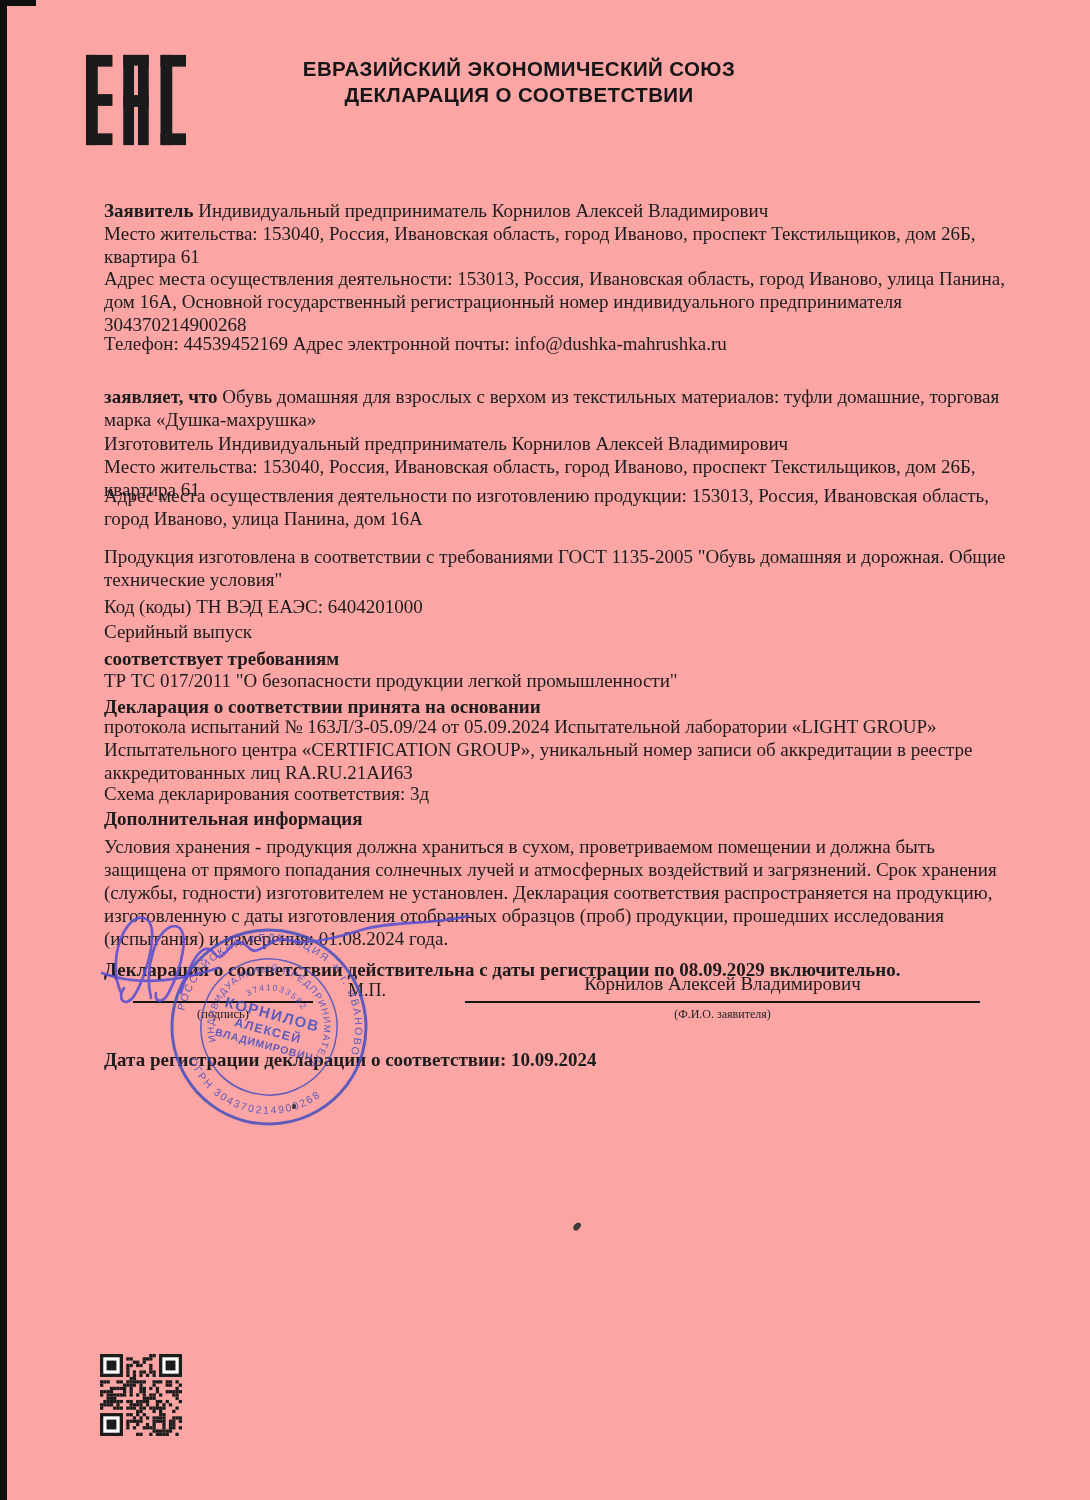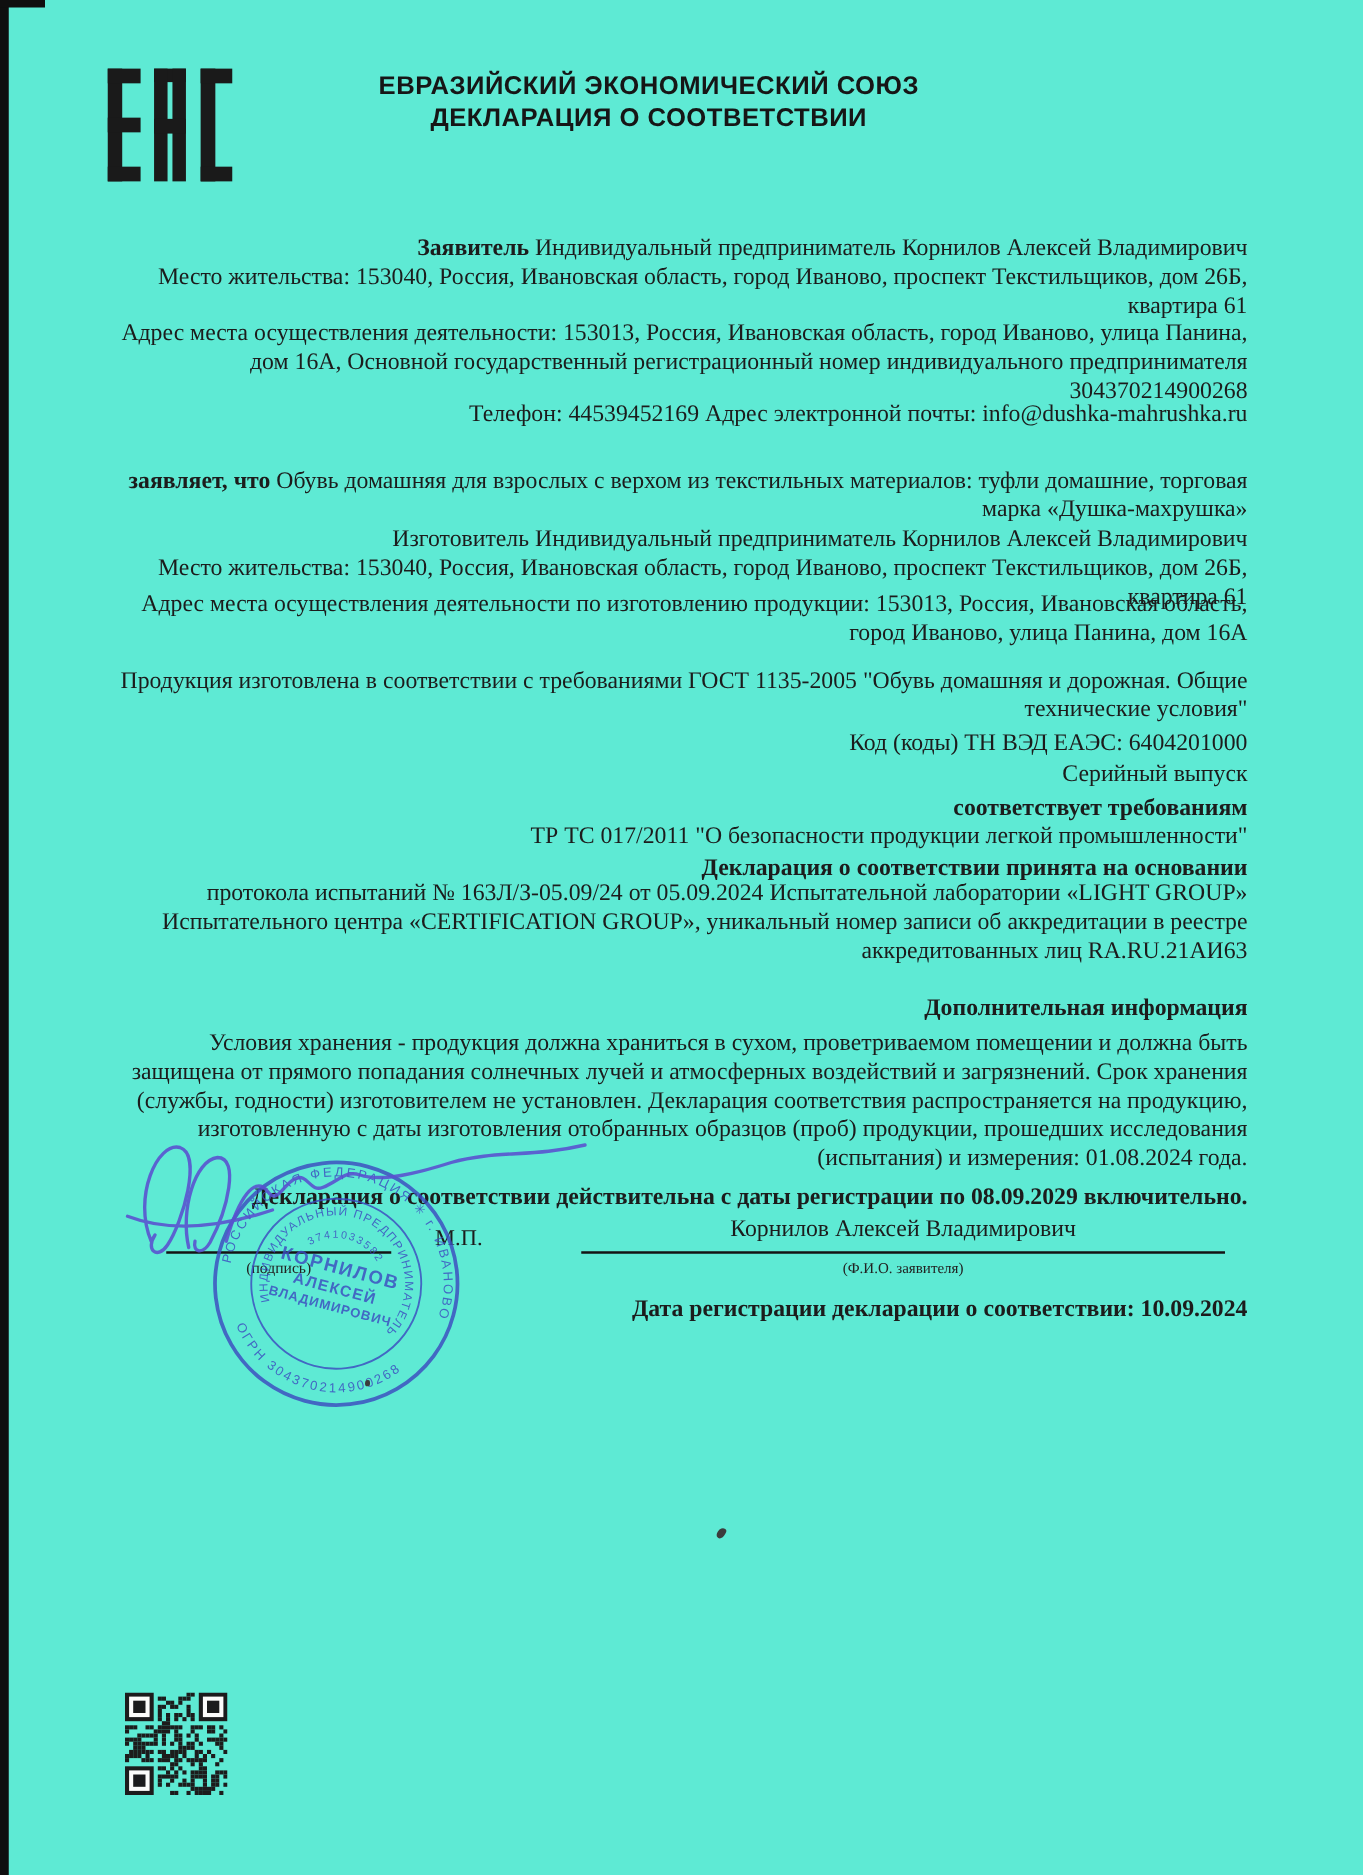--- a/index.html
+++ b/index.html
@@ -1,24 +1,24 @@
 <!DOCTYPE html>
 <html><head>
 <meta charset="utf-8">
 <style>
   html,body{margin:0;padding:0;background:#e8e8e8;}
-  .page{position:relative;width:1090px;height:1500px;background:#5eead4;overflow:hidden;
+  .page{position:relative;width:1090px;height:1500px;background:#fca5a5;overflow:hidden;
         font-family:"Liberation Serif",serif;color:#1c1c1c;margin:0 auto;}
   .scan-strip{position:absolute;left:0;top:0;width:7px;height:1500px;background:#0f0f0f;}
   .scan-corner{position:absolute;left:0;top:0;width:36px;height:6px;background:#0f0f0f;}
   .eac-logo{position:absolute;left:86px;top:54px;}
   .title{position:absolute;left:240px;top:56px;width:558px;text-align:center;
          font-family:"Liberation Sans",sans-serif;font-weight:bold;font-size:20.5px;
          line-height:26px;letter-spacing:.4px;color:#161616;}
-  .p{position:absolute;left:92px;width:906px;margin:0;font-size:19px;line-height:23px;text-align:right;}
+  .p{position:absolute;left:92px;width:906px;margin:12px;font-size:19px;line-height:23px;}
   .b{font-weight:bold;}
   .line{position:absolute;height:2px;background:#141414;}
   .cap{position:absolute;font-size:12.5px;text-align:center;color:#222;}
   .sig-name{position:absolute;left:465px;top:973px;width:515px;text-align:center;font-size:19px;}
   .mp{position:absolute;left:348px;top:980px;font-size:18px;}
   .speck{position:absolute;background:#3c3c3c;border-radius:60% 40% 50% 50%;}
   .stamp{position:absolute;left:154px;top:912px;opacity:.82;}
   .stamp text{font-family:"Liberation Sans",sans-serif;fill:currentColor;}
   .st-ring{font-size:10.5px;letter-spacing:2px;}
   .st-ring2{font-size:9.5px;letter-spacing:1.2px;}
@@ -68,20 +68,21 @@
   <p class="p" style="top:443px">Место жительства: 153040, Россия, Ивановская область, город Иваново, проспект Текстильщиков, дом 26Б, квартира 61</p>
   <p class="p" style="top:472px">Адрес места осуществления деятельности по изготовлению продукции: 153013, Россия, Ивановская область, город Иваново, улица Панина, дом 16А</p>
   <p class="p" style="top:533px">Продукция изготовлена в соответствии с требованиями ГОСТ 1135-2005 "Обувь домашняя и дорожная. Общие технические условия"</p>
 
   <p class="p" style="top:583px">Код (коды) ТН ВЭД ЕАЭС: 6404201000</p>
   <p class="p" style="top:608px">Серийный выпуск</p>
   <p class="p b" style="top:635px">соответствует требованиям</p>
   <p class="p" style="top:657px">ТР ТС 017/2011 "О безопасности продукции легкой промышленности"</p>
   <p class="p b" style="top:683px">Декларация о соответствии принята на основании</p>
   <p class="p" style="top:703px">протокола испытаний № 163Л/З-05.09/24 от 05.09.2024 Испытательной лаборатории «LIGHT GROUP» Испытательного центра «CERTIFICATION GROUP», уникальный номер записи об аккредитации в реестре аккредитованных лиц RA.RU.21АИ63</p>
+  <p class="p" style="top:770px">Схема декларирования соответствия: 3д</p>
 
   <p class="p b" style="top:795px">Дополнительная информация</p>
   <p class="p" style="top:823px">Условия хранения - продукция должна храниться в сухом, проветриваемом помещении и должна быть защищена от прямого попадания солнечных лучей и атмосферных воздействий и загрязнений. Срок хранения (службы, годности) изготовителем не установлен. Декларация соответствия распространяется на продукцию, изготовленную с даты изготовления отобранных образцов (проб) продукции, прошедших исследования (испытания) и измерения: 01.08.2024 года.</p>
 
   <p class="p b" style="top:946px">Декларация о соответствии действительна с даты регистрации по 08.09.2029 включительно.</p>
 
   <div class="sig-name">Корнилов Алексей Владимирович</div>
   <div class="line" style="left:133px;top:1001px;width:180px"></div>
   <div class="line" style="left:465px;top:1001px;width:515px"></div>
   <div class="cap" style="left:133px;width:180px;top:1007px">(подпись)</div>

